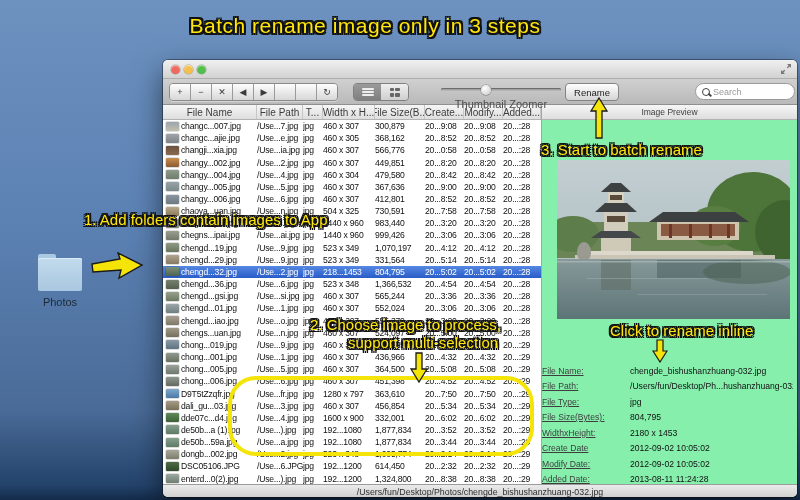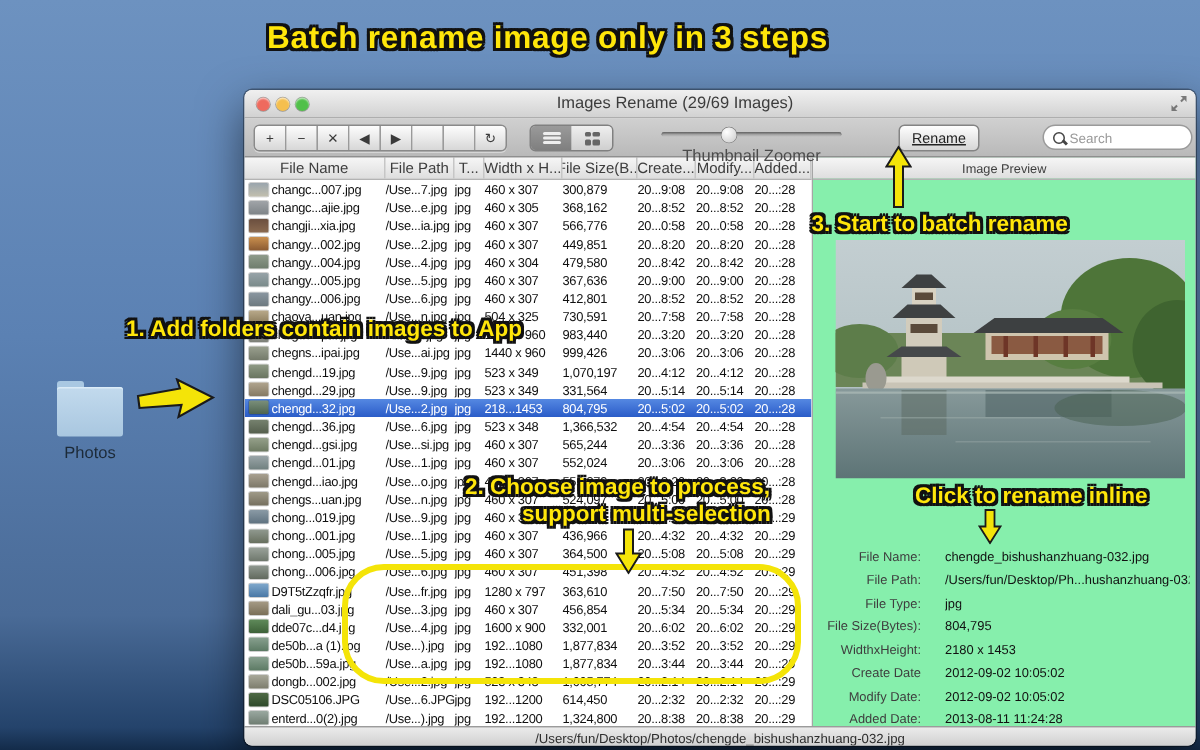--- a/index.html
+++ b/index.html
@@ -1,20 +1,20 @@
 <!DOCTYPE html>
 <html><head>
 <meta charset="utf-8">
 <style>
   html,body{margin:0;padding:0;}
   #screen{position:relative;width:800px;height:500px;overflow:hidden;
     font-family:"Liberation Sans","DejaVu Sans",sans-serif;
     background:linear-gradient(180deg,#6d92c0 0%,#5b81b3 45%,#4a6b97 82%,#24436b 97%,#132b49 100%);}
   
-  .callout{position:absolute;color:#ffe60a;font-weight:bold;white-space:nowrap;
+  .callout{position:absolute;color:#ffe60a;font-weight:normal;white-space:nowrap;
     text-shadow:-2px -2px 0 #111,2px -2px 0 #111,-2px 2px 0 #111,2px 2px 0 #111,0 2px 0 #111,0 -2px 0 #111,2px 0 0 #111,-2px 0 0 #111;}
   .banner{font-size:21px;letter-spacing:.5px;}
   .step{font-size:15px;}
   .ann-arrow{position:absolute;z-index:60;}
   .oval{position:absolute;left:228px;top:376px;width:298px;height:72px;border:4px solid #f4e408;border-radius:28px;z-index:55;}
   
   .folder{position:absolute;left:34px;top:252px;width:52px;height:60px;text-align:center;cursor:default;}
   .folder .tab{position:absolute;left:4px;top:2px;width:18px;height:6px;background:#a9c8e2;border-radius:2px 2px 0 0;}
   .folder .body{position:absolute;left:4px;top:6px;width:44px;height:33px;background:linear-gradient(180deg,#c2daed 0%,#a9c7e0 100%);border-radius:2px;box-shadow:inset 0 1px 0 #dcecf7;}
   .folder .lbl{position:absolute;left:-12px;right:-12px;top:44px;font-size:11px;color:#1c2a38;}
@@ -38,22 +38,22 @@
   .segbtn.on{background:linear-gradient(180deg,#9a9a9a,#7f7f7f);}
   .ic-list{width:12px;height:8px;display:flex;flex-direction:column;justify-content:space-between;}
   .ic-list i{height:1.6px;background:#eee;border-radius:1px;}
   .segbtn:not(.on) .ic-grid i{background:#666;}
   .ic-grid{width:10px;height:9px;display:grid;grid-template-columns:1fr 1fr;gap:1.5px;}
   .ic-grid i{background:#555;border-radius:1px;}
   .zoomer{position:absolute;left:278px;top:3px;width:120px;}
   .ztrack{position:relative;height:3px;margin-top:6px;background:linear-gradient(180deg,#8f8f8f,#bdbdbd);border-radius:2px;box-shadow:inset 0 1px 1px rgba(0,0,0,.3);}
   .zknob{position:absolute;left:40px;top:-3.5px;width:10px;height:10px;border-radius:50%;background:radial-gradient(circle at 35% 30%,#fff,#c9c9c9);box-shadow:0 0 0 .5px #777;}
   .zlabel{margin-top:7px;text-align:center;font-size:11px;color:#4c4c4c;}
-  .renamebtn{position:absolute;left:436px;top:4px;width:52px;height:16px;border:1px solid #848484;border-radius:4px;
-    background:linear-gradient(180deg,#fefefe,#d6d6d6);font-size:9.5px;color:#222;display:flex;align-items:center;justify-content:center;cursor:default;text-decoration:underline;}
+  .renamebtn{position:absolute;left:402px;top:4px;width:52px;height:16px;border:1px solid #848484;border-radius:4px;
+    background:linear-gradient(180deg,#fefefe,#d6d6d6);font-size:9.5px;color:#222;display:flex;align-items:center;justify-content:center;cursor:default;}
   .search{position:absolute;left:532px;top:4px;width:92px;height:15px;background:#fff;border:1px solid #9a9a9a;border-radius:9px;display:flex;align-items:center;padding-left:6px;gap:3px;}
   .search .ph{font-size:9px;color:#9a9a9a;}
   
   .content{display:flex;height:379px;}
   .tablewrap{width:378px;border-right:1px solid #a5a5a5;display:flex;flex-direction:column;}
   .thead{display:grid;grid-template-columns:94px 46px 20px 52px 50px 39px 39px 38px;height:14px;
     background:linear-gradient(180deg,#f6f6f6,#dedede);border-bottom:1px solid #b3b3b3;}
   .th{font-size:10px;color:#3d3d3d;display:flex;align-items:center;justify-content:center;border-right:1px solid #c6c6c6;overflow:hidden;white-space:nowrap;}
   .tbody{flex:1;overflow:hidden;background:#fff;}
   .trow{display:grid;grid-template-columns:18px 76px 46px 20px 52px 50px 39px 39px 38px;height:12.16px;align-items:center;}
@@ -62,21 +62,21 @@
   .trow.sel .td{color:#fff;}
   .thumb{width:13px;height:9px;margin-left:3px;border-radius:1px;box-shadow:0 0 0 .5px rgba(0,0,0,.25);}
   
   .panel{flex:1;display:flex;flex-direction:column;background:#86efac;}
   .phead{height:14px;background:linear-gradient(180deg,#f6f6f6,#dedede);border-bottom:1px solid #b3b3b3;
     font-size:8.5px;color:#3d3d3d;display:flex;align-items:center;justify-content:center;}
   .pbody{position:relative;flex:1;}
   .photo{position:absolute;left:15px;top:40px;width:233px;height:159px;}
   .meta{position:absolute;left:0;right:4px;top:243px;}
   .mrow{display:flex;height:15.5px;align-items:center;}
-  .mlabel{width:72px;text-align:right;font-size:8.6px;color:#3e3e3e;flex:none;}
+  .mlabel{width:72px;font-size:8.6px;color:#3e3e3e;flex:none;text-decoration:underline;}
   .mvalue{margin-left:16px;font-size:8.6px;color:#111;white-space:nowrap;overflow:hidden;}
   .statusbar{height:14px;border-top:1px solid #9b9b9b;background:linear-gradient(180deg,#ebebeb,#cccccc);
     font-size:8.8px;color:#2e2e2e;display:flex;align-items:center;justify-content:center;}
 </style>
 </head>
 <body>
 
 <div id="screen">
 
   <div class="callout banner" style="left:65px;top:14px;width:600px;text-align:center;">Batch rename image only in 3 steps</div>
@@ -89,21 +89,20 @@
 
   <div class="win">
 
     <div class="titlebar">
       <div class="lights">
 
       <span class="light" style="background: rgb(238, 106, 94);"></span>
           <span class="light" style="background: rgb(245, 191, 78);"></span>
           <span class="light" style="background: rgb(81, 192, 74);"></span>
         </div>
-      <span class="wtitle">Images Rename (29/69 Images)</span>
       <svg class="fsbtn" viewBox="0 0 12 12">
         <path d="M7 1 L11 1 L11 5 L9.6 3.4 L7.8 5.2 L6.8 4.2 L8.6 2.4 Z" fill="#555"></path>
         <path d="M5 11 L1 11 L1 7 L2.4 8.6 L4.2 6.8 L5.2 7.8 L3.4 9.6 Z" fill="#555"></path>
       </svg>
     </div>
 
     <div class="toolbar">
       <div class="btngroup">
 
           <span class="tbtn">

